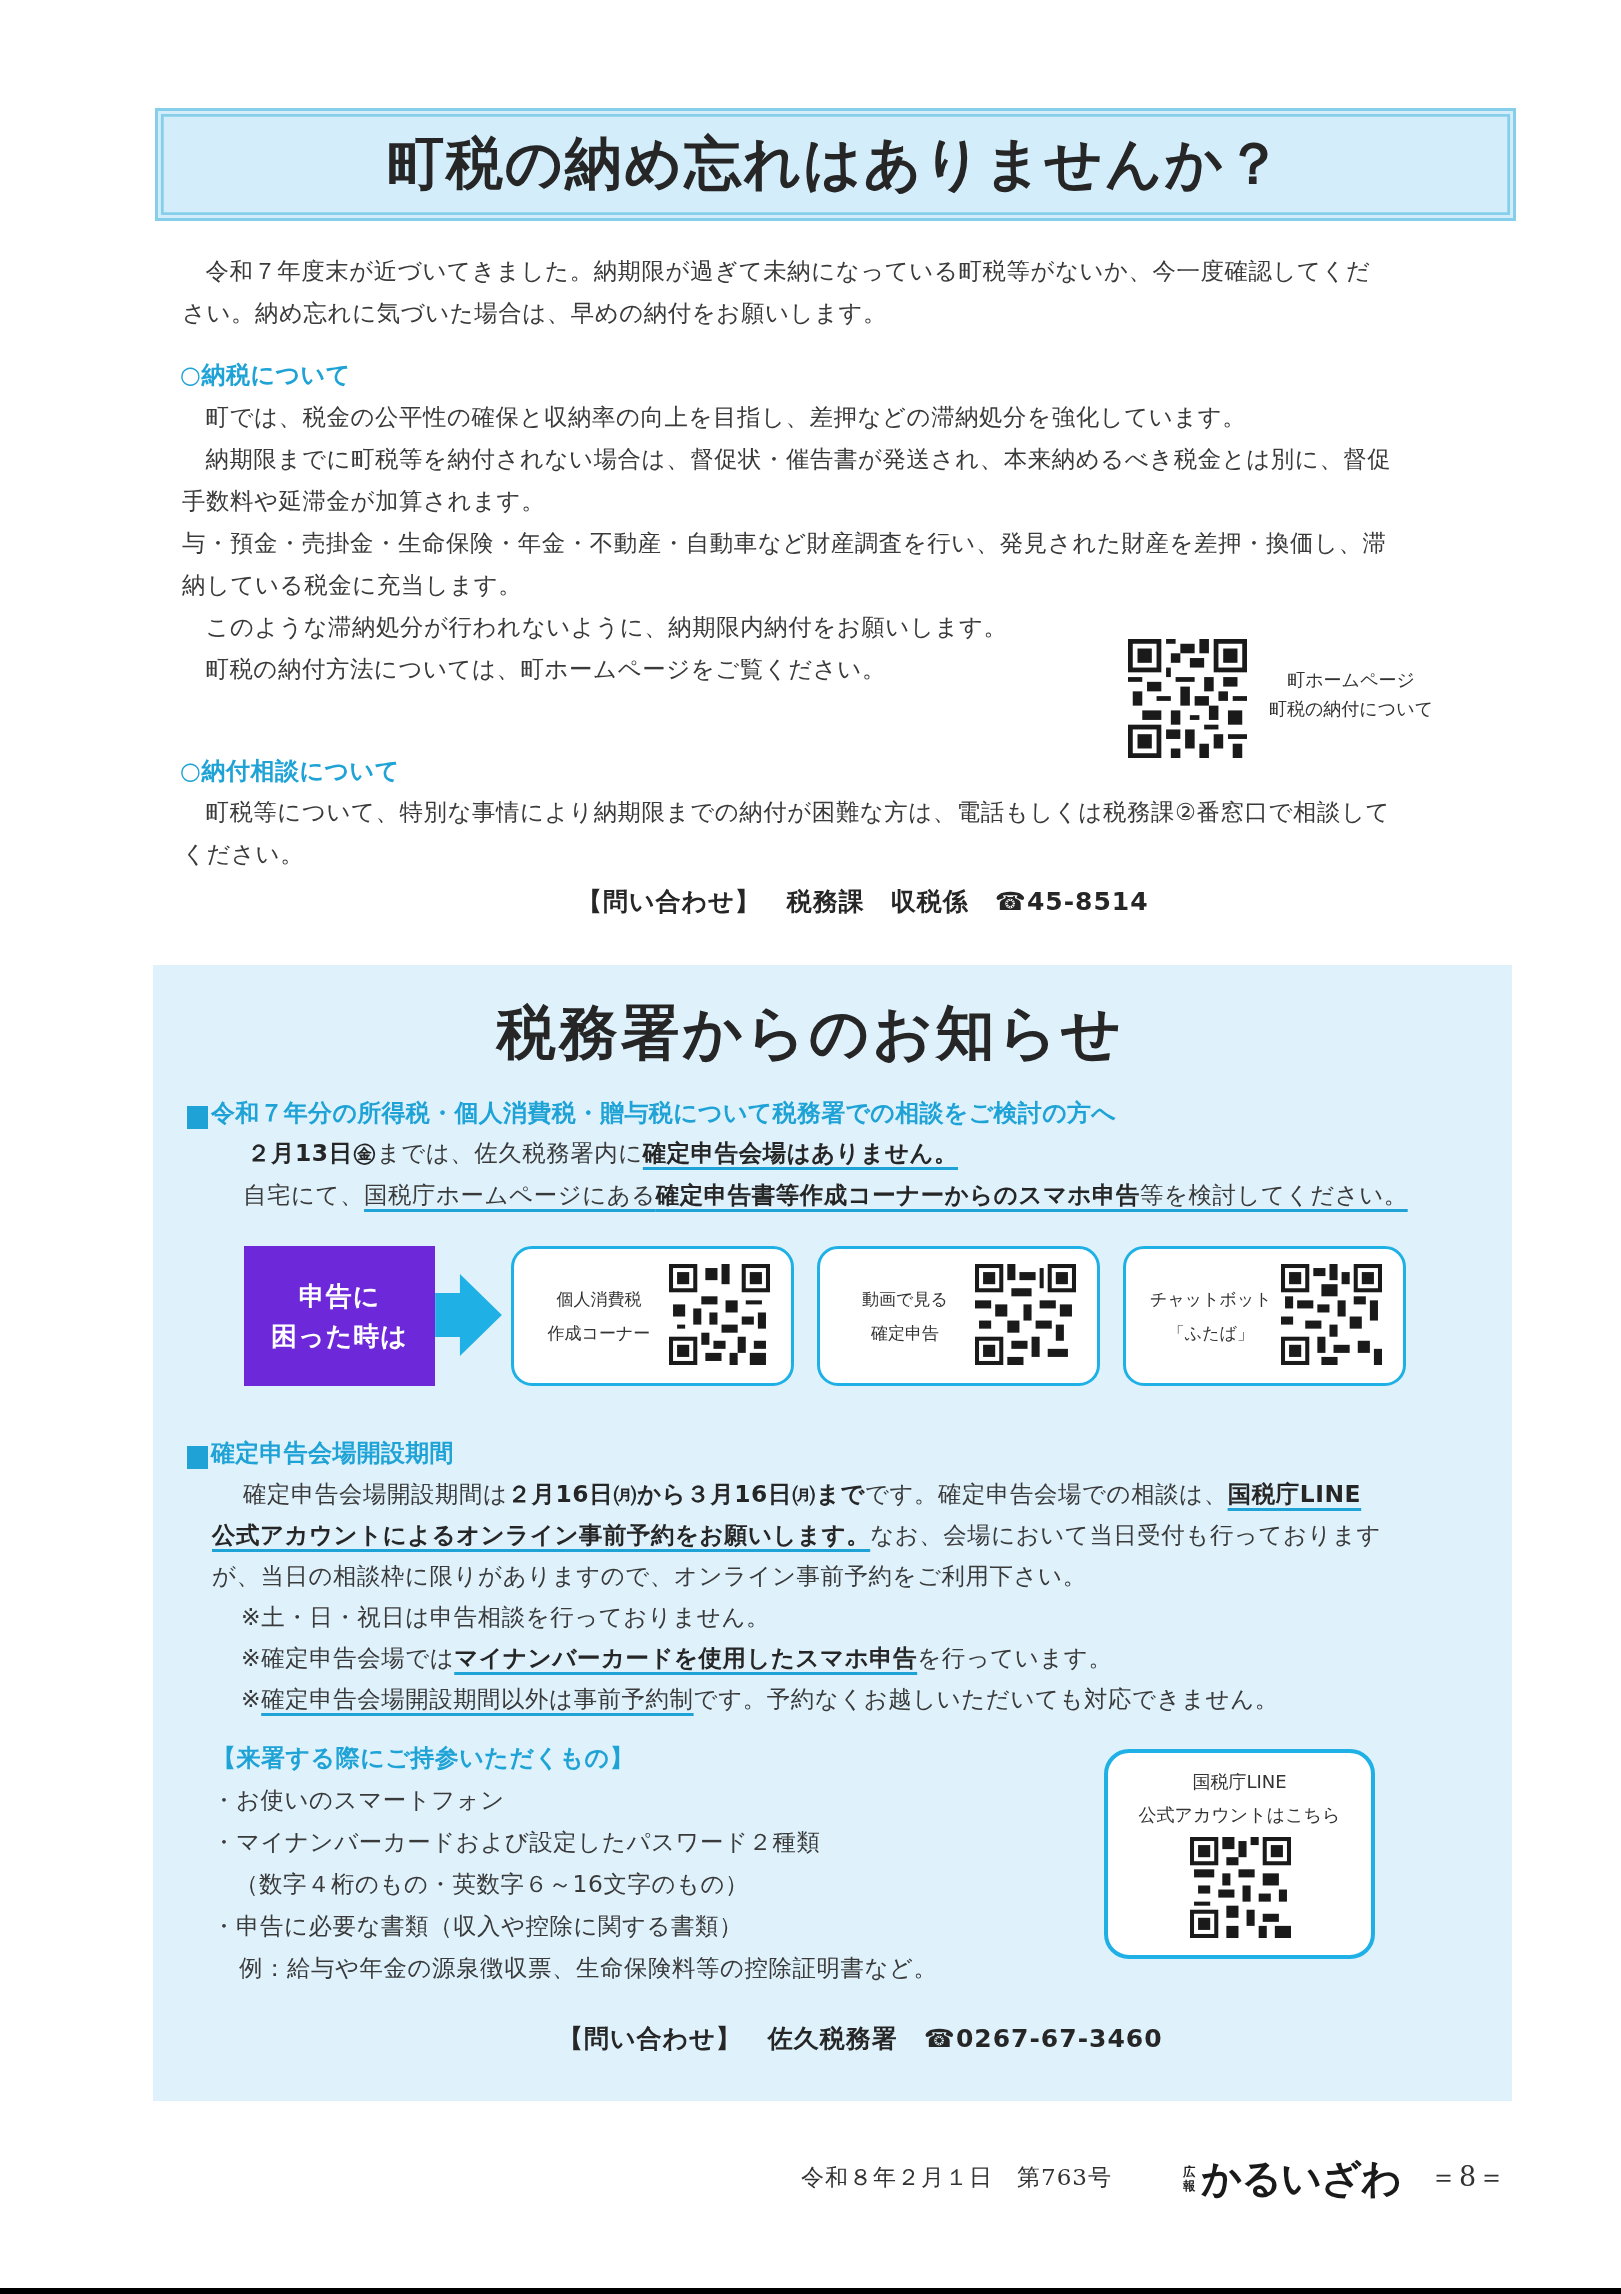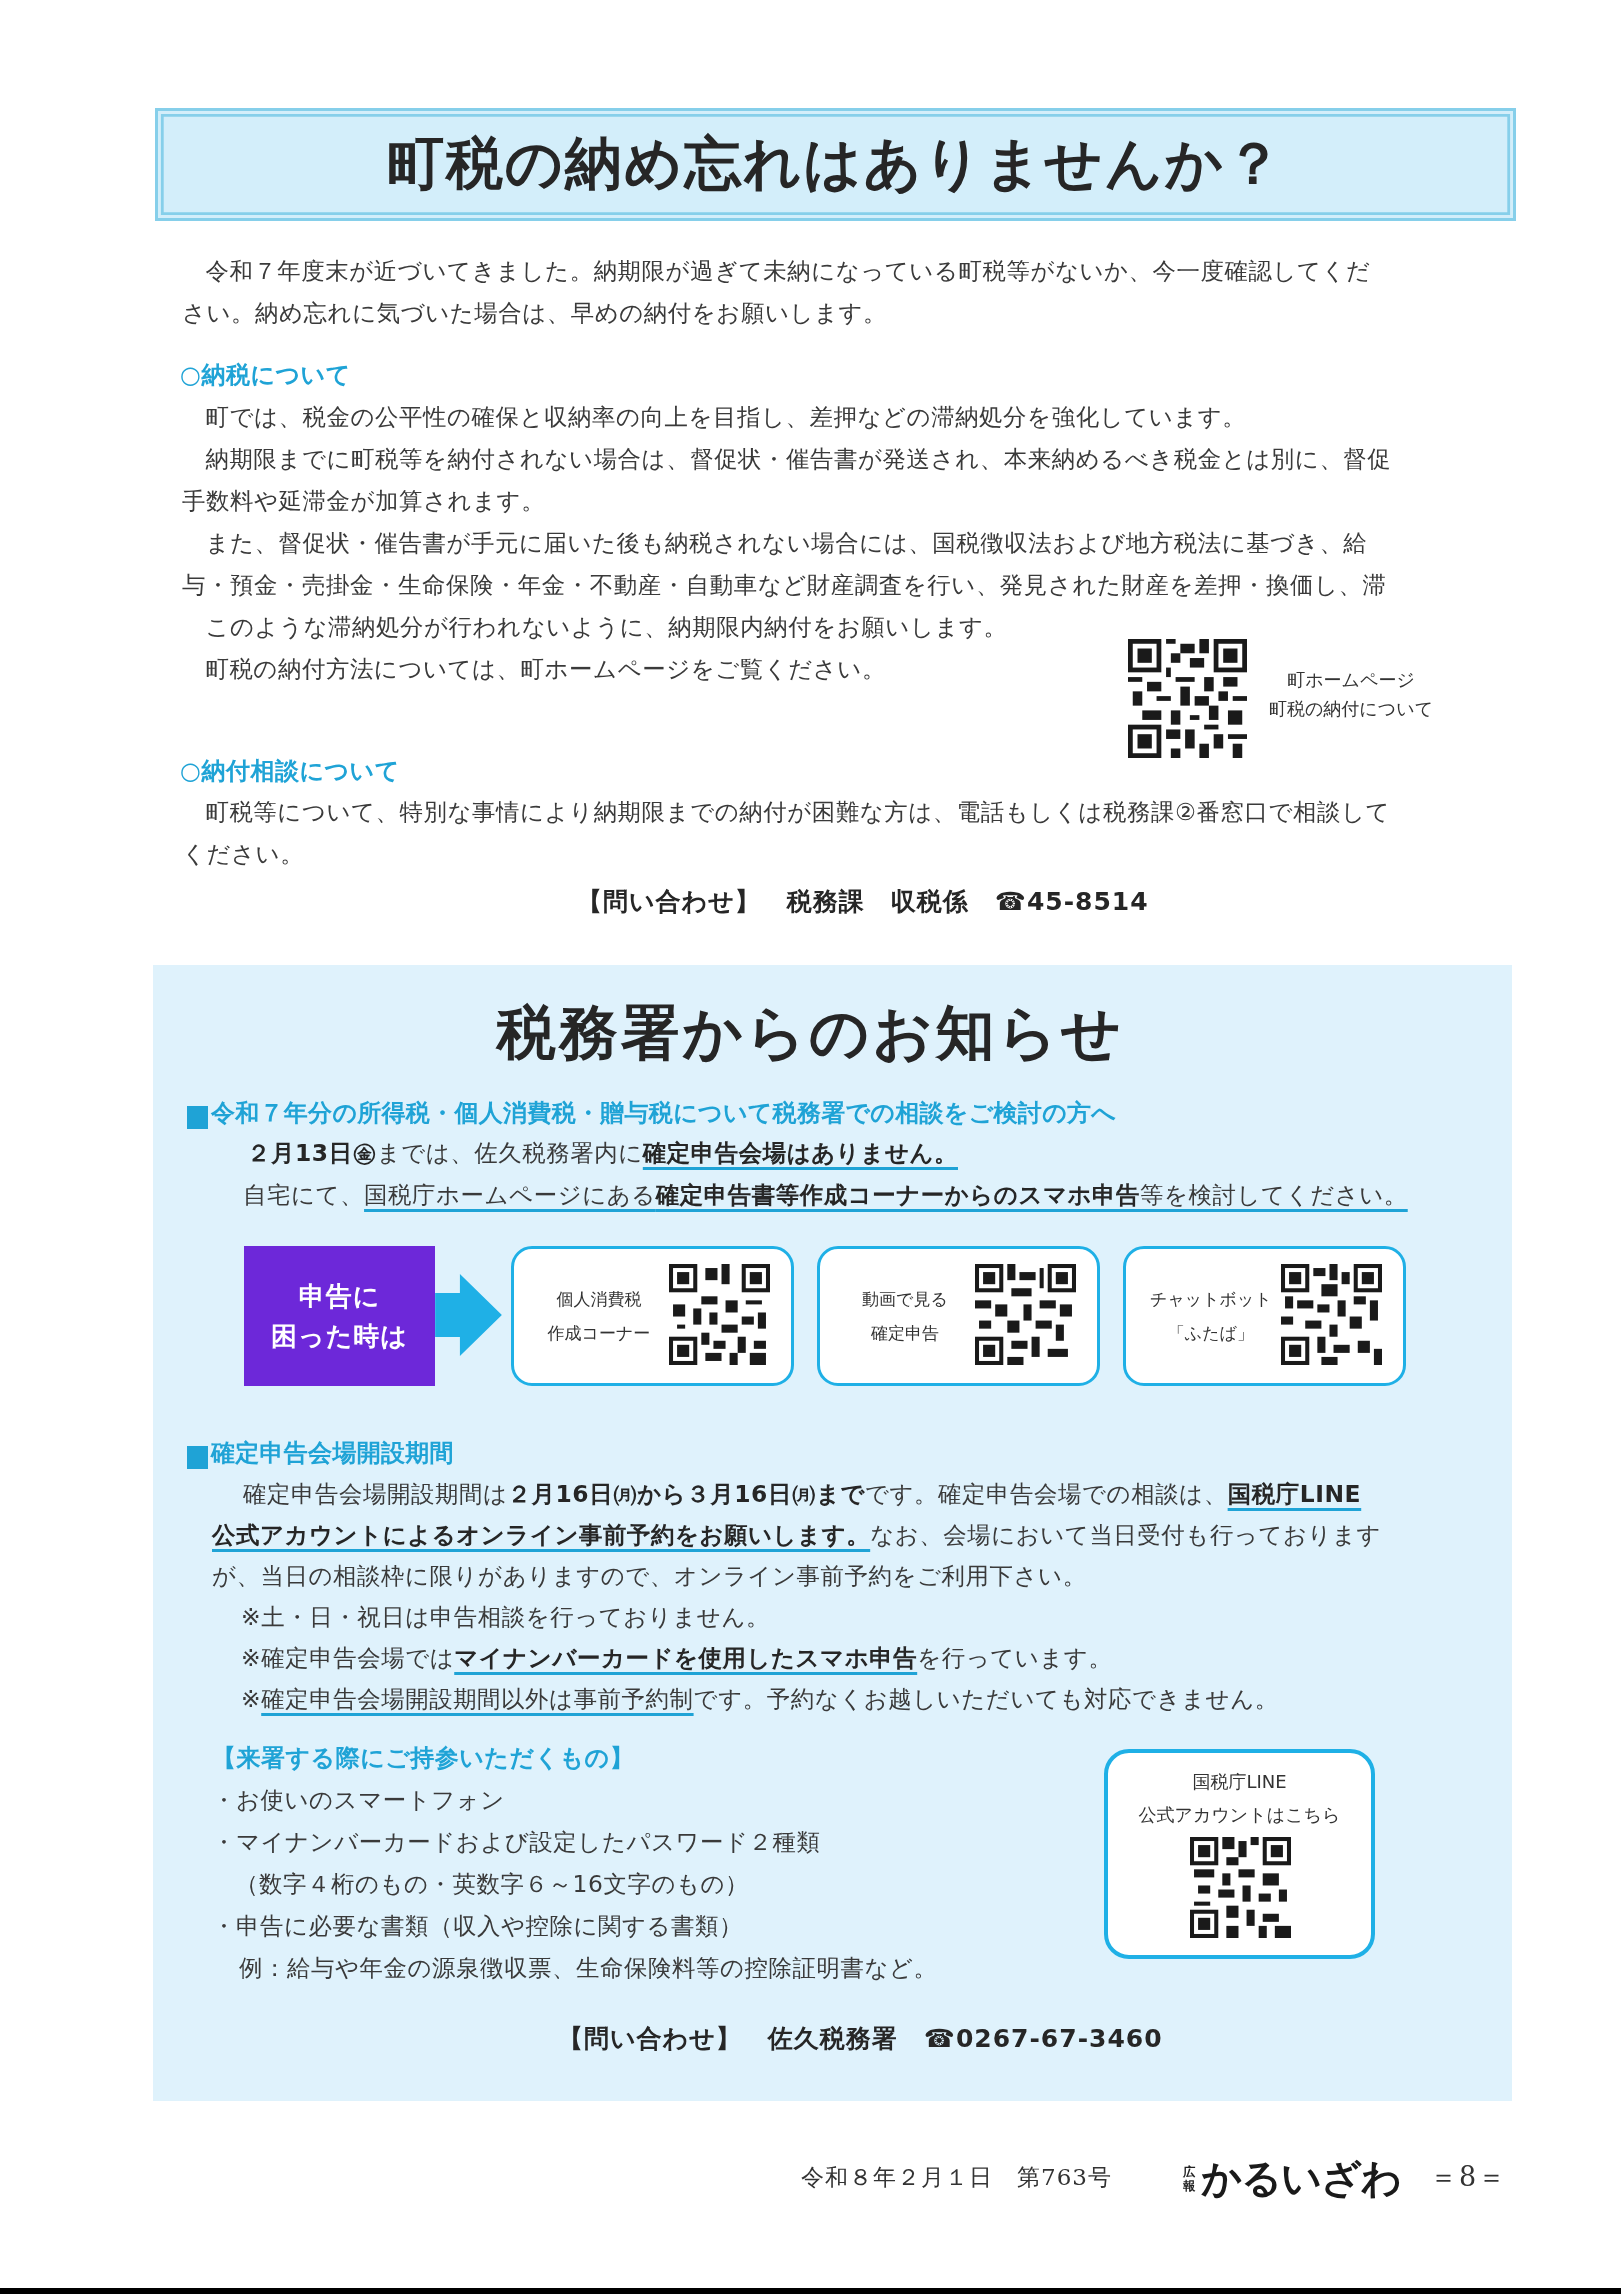--- a/index.html
+++ b/index.html
@@ -117,22 +117,22 @@
   <p>令和７年度末が近づいてきました。納期限が過ぎて未納になっている町税等がないか、今一度確認してくだ</p>
   <p class="noindent">さい。納め忘れに気づいた場合は、早めの納付をお願いします。</p>
 </div>
 
 <div class="sub-head" style="left:180px; top:359px;">○納税について</div>
 
 <div class="body-text" style="top:396px;">
   <p>町では、税金の公平性の確保と収納率の向上を目指し、差押などの滞納処分を強化しています。</p>
   <p>納期限までに町税等を納付されない場合は、督促状・催告書が発送され、本来納めるべき税金とは別に、督促</p>
   <p class="noindent">手数料や延滞金が加算されます。</p>
-  <p>また、督促状・催告書が手元に届いた後も納税されない場合には、国税徴収法および地方税法に基づき、給</p>
   <p class="noindent">与・預金・売掛金・生命保険・年金・不動産・自動車など財産調査を行い、発見された財産を差押・換価し、滞</p>
+  <p class="noindent">納している税金に充当します。</p>
   <p>このような滞納処分が行われないように、納期限内納付をお願いします。</p>
   <p>町税の納付方法については、町ホームページをご覧ください。</p>
 </div>
 
 <svg class="qr-svg" style="left:1128px; top:639px;" width="119" height="119" viewBox="0 0 25 25">
   <rect width="25" height="25" fill="#fff"></rect>
   <g fill="#1a1a1a">
     <rect x="0" y="0" width="7" height="7"></rect>
       <rect x="1" y="1" width="5" height="5" fill="#fff"></rect>
       <rect x="2" y="2" width="3" height="3"></rect>

